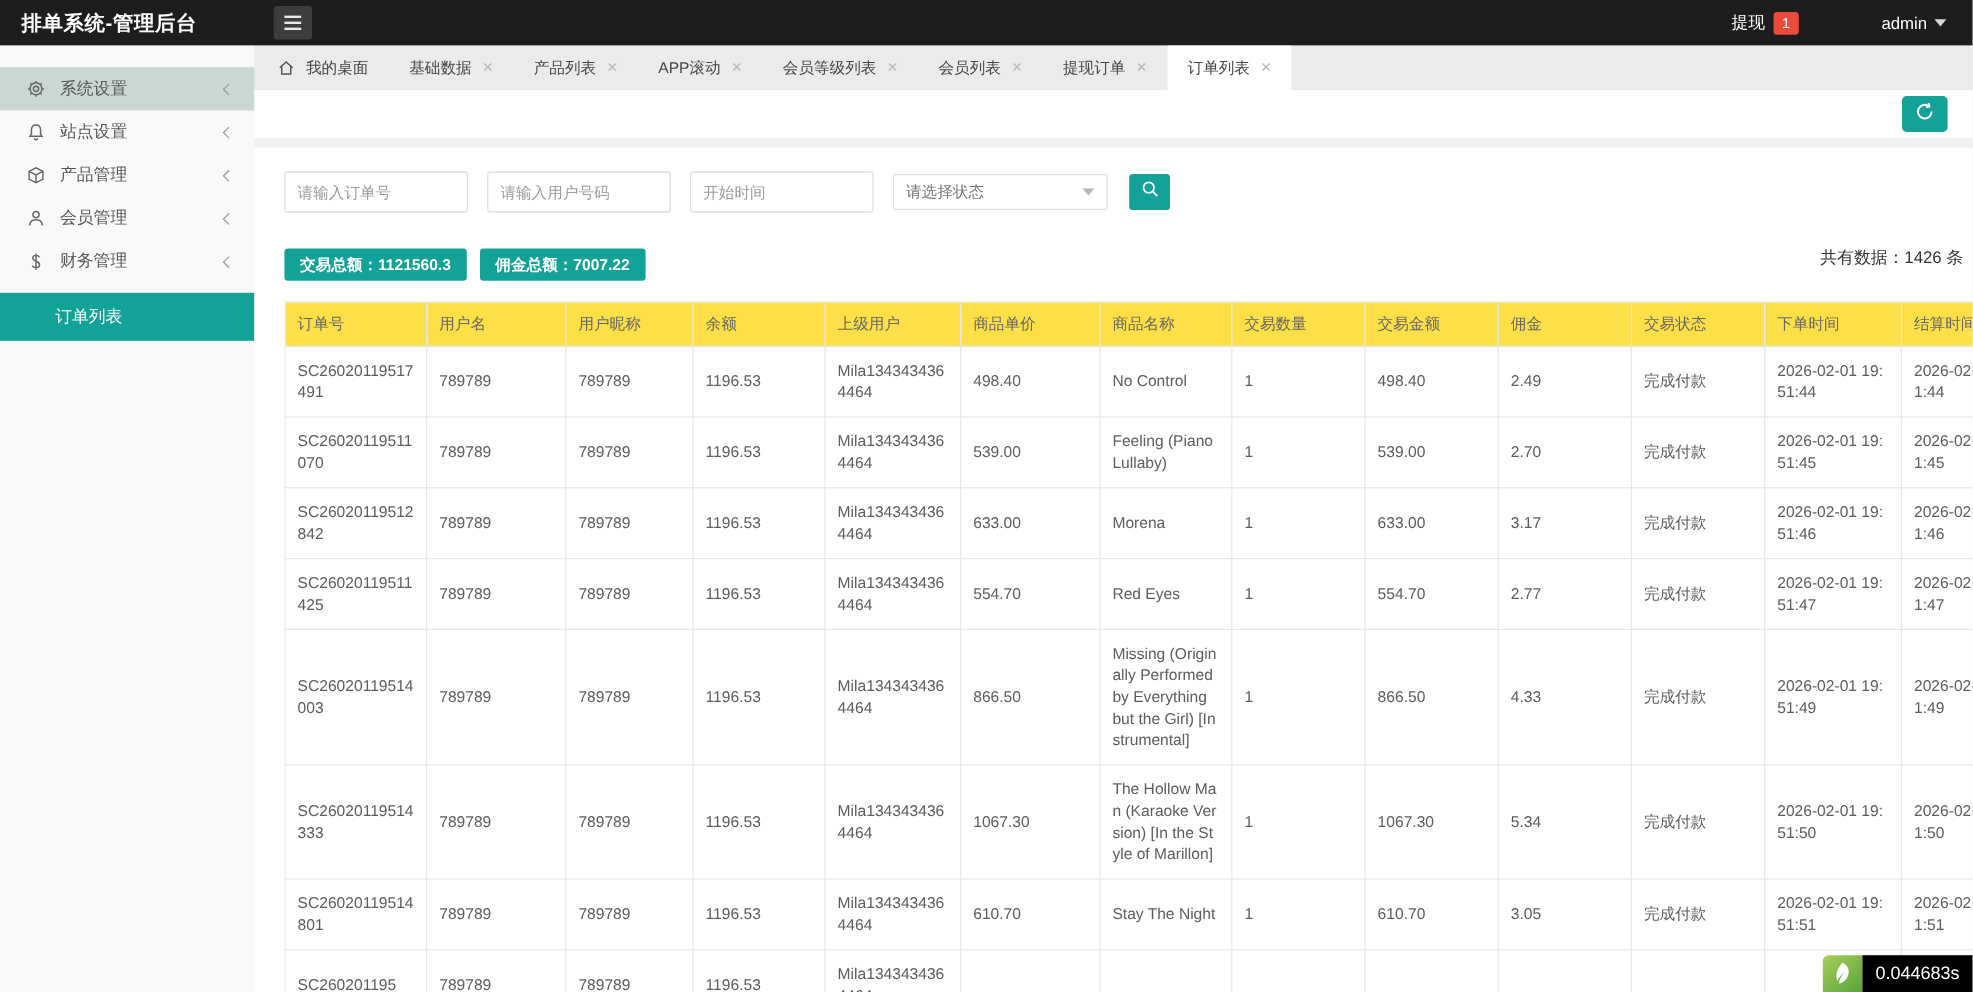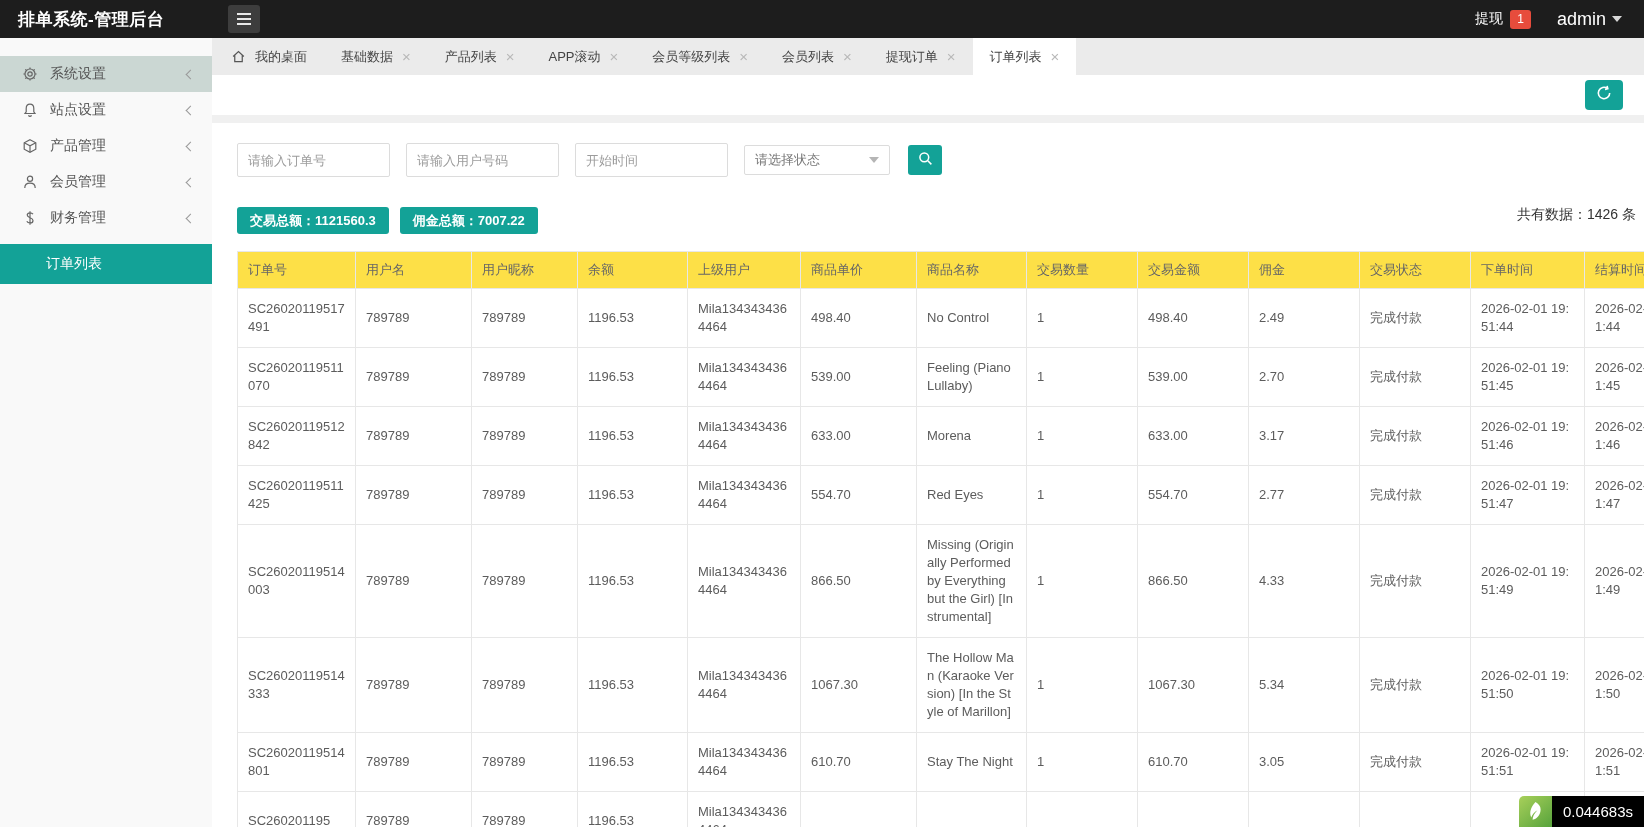--- a/index.html
+++ b/index.html
@@ -6,25 +6,25 @@
   html,body { width:1644px; height:827px; overflow:hidden; }
   body { font-family:"Liberation Sans","DejaVu Sans",sans-serif; background:#f0f0f0; }
   .app { position:relative; width:1644px; height:827px; overflow:hidden; background:#f0f0f0; }
 
   
   .topbar { height:38px; background:#1d1d1d; display:flex; align-items:center; }
   .brand { width:212px; padding-left:18px; color:#fff; font-size:17px; font-weight:bold; letter-spacing:.5px; }
   .burger { margin-left:16px; width:32px; height:28px; background:#3d3d3d; border-radius:3px;
             display:flex; flex-direction:column; justify-content:center; align-items:center; gap:3px; cursor:pointer; }
   .burger i { display:block; width:14px; height:2px; background:#e8e8e8; }
-  .top-right { margin-left:auto; display:flex; align-items:center; gap:26px; padding-right:22px; }
+  .top-right { margin-left:auto; display:flex; align-items:center; gap:36px; padding-right:22px; }
   .withdraw { display:flex; align-items:center; gap:7px; color:#fff; font-size:14px; cursor:pointer; }
   .wd-badge { min-width:21px; height:19px; padding:0 4px; background:#e74c3c; border-radius:3px;
               color:#fff; font-size:12px; display:flex; align-items:center; justify-content:center; }
-  .admin { display:flex; align-items:center; gap:6px; color:#fff; font-size:18px; cursor:pointer; }
+  .admin { display:flex; align-items:center; gap:6px; color:#fff; font-size:14px; cursor:pointer;margin-left:33px; }
   .caret-down { width:0; height:0; border:5px solid transparent; border-top:6px solid #d8d8d8; margin-top:5px; }
 
   
   .layout { display:flex; height:789px; }
 
   
   .sidebar { width:212px; background:#f9f9f9; padding-top:18px; flex:none; }
   .side-item { height:36px; display:flex; align-items:center; padding:0 18px 0 22px; color:#555;
                font-size:14px; cursor:pointer; }
   .side-item.highlight { background:#cbd7d3; }
@@ -48,21 +48,21 @@
   .refresh-btn { position:absolute; right:21px; top:5px; width:38px; height:30px; background:#13a297;
                  border-radius:4px; display:flex; align-items:center; justify-content:center; cursor:pointer; }
 
   .panel { flex:1; margin-top:8px; background:#fff; padding:20px 0 0 25px; overflow:hidden; }
 
   
   .filters { display:flex; align-items:center; gap:16px; }
   .f-input { width:153px; height:30px; border:1px solid #dcdcdc; border-radius:2px; padding:16px 10px;
              font-size:13px; color:#333; outline:none; font-family:inherit; }
   .f-input::placeholder { color:#9c9c9c; }
-  .f-select { width:146px; height:30px; border:1px solid #dcdcdc; border-radius:2px; display:flex;
+  .f-select { width:179px; height:30px; border:1px solid #dcdcdc; border-radius:2px; display:flex;
               align-items:center; justify-content:space-between; padding:4px 10px; font-size:13px; color:#777; cursor:pointer;text-align:right; }
   .sel-caret { width:0; height:0; border:5px solid transparent; border-top:6px solid #b5b5b5; margin-top:5px; }
   .search-btn { width:34px; height:30px; background:#13a297; border-radius:3px; display:flex;
                 align-items:center; justify-content:center; cursor:pointer; margin-left:2px; }
 
   
   .summary-row { display:flex; align-items:center; margin-top:18px; padding-right:8px; }
   .badge { height:27px; background:#13a297; color:#fff; font-size:13px; font-weight:bold; border-radius:3px;
            display:flex; align-items:center; padding:0 13px; margin-right:11px;margin-top:12px; }
   .count { margin-left:auto; font-size:14px; color:#333; }

